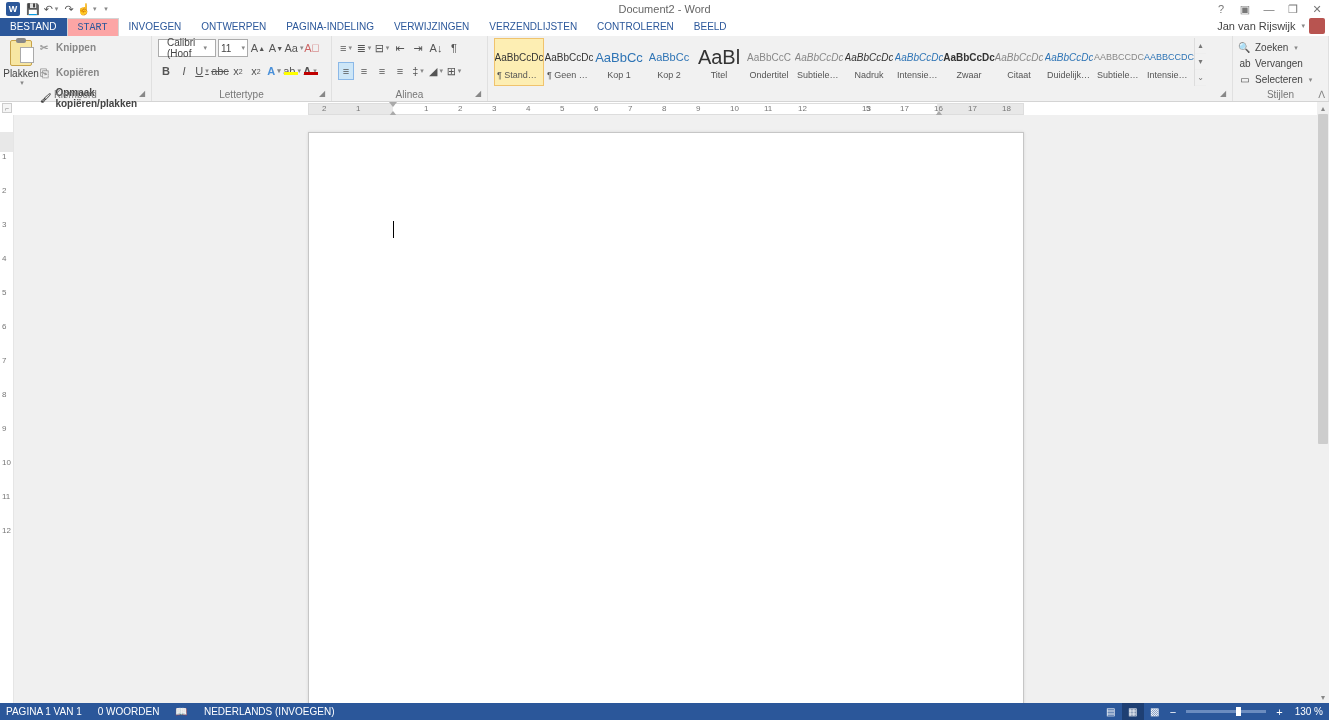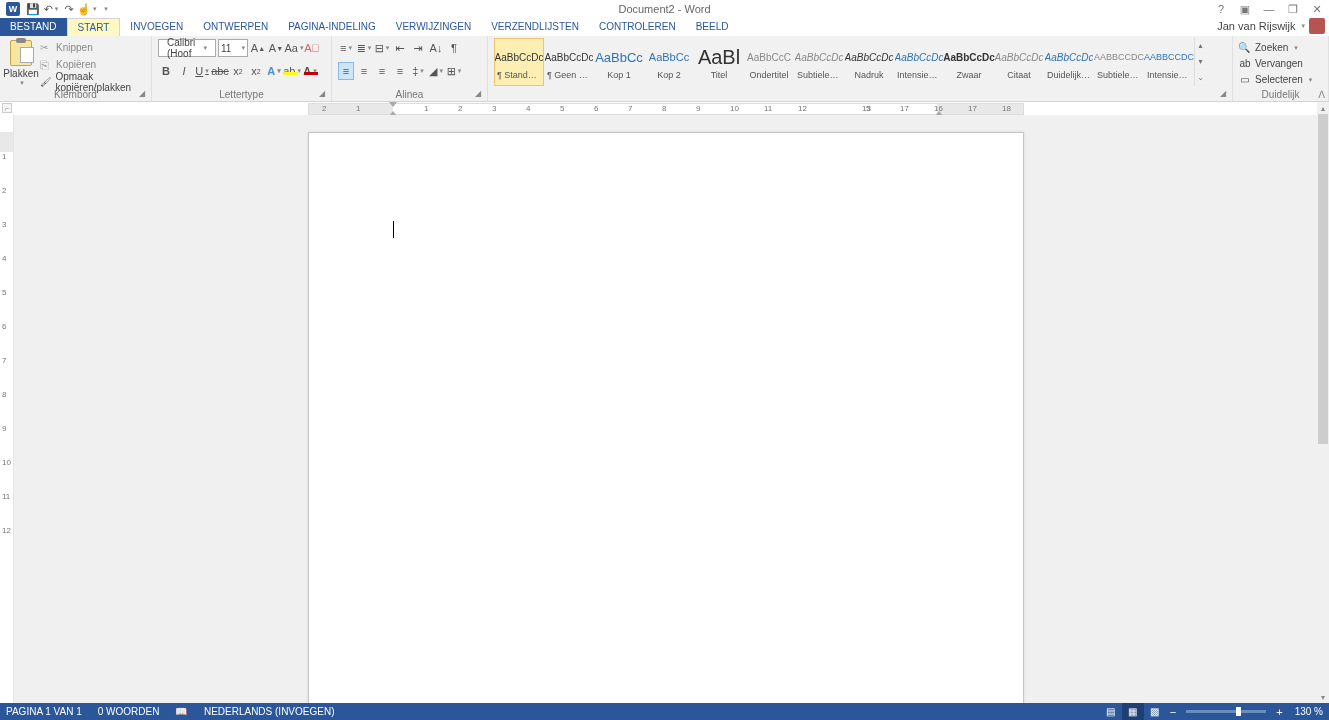--- a/index.html
+++ b/index.html
@@ -11,39 +11,39 @@
 .qat .word-icon { width: 14px; height: 14px; background: #2b579a; color: #fff; display: flex; align-items: center; justify-content: center; font-size: 9px; font-weight: bold; border-radius: 2px; margin: 0 4px; }
 .qat .qbtn { width: 18px; height: 16px; display: flex; align-items: center; justify-content: center; color: #555; cursor: pointer; }
 .doc-title { position: absolute; left: 50%; transform: translateX(-50%); font-size: 11px; color: #666; }
 .win-controls { position: absolute; right: 0; top: 0; display: flex; }
 .win-controls .wbtn { width: 24px; height: 18px; display: flex; align-items: center; justify-content: center; font-size: 11px; color: #777; cursor: pointer; }
 
 
 .tabs-row { height: 18px; background: #fff; display: flex; align-items: flex-end; position: relative; }
 .tabs-row .tab { padding: 0 10px; height: 18px; line-height: 18px; font-size: 10px; color: #2b579a; cursor: pointer; }
 .tabs-row .tab.file { background: #2b579a; color: #fff; }
-.tabs-row .tab.active { color: #2b579a; border: 1px solid #d4d4d4; border-bottom: none; background: #fef9c3; }
+.tabs-row .tab.active { color: #2b579a; border: 1px solid #d4d4d4; border-bottom: none; background: #fca5a5; font-family: Liberation Mono, monospace; }
 .tabs-row .user-area { position: absolute; right: 4px; top: 0; display: flex; align-items: center; gap: 4px; font-size: 11px; color: #444; }
 .tabs-row .user-avatar { width: 16px; height: 16px; background: #b85450; border-radius: 2px; }
 
 
 .ribbon { height: 66px; background: #f1f1f1; border-bottom: 1px solid #d4d4d4; display: flex; position: relative; }
 .group { border-right: 1px solid #e0e0e0; padding: 2px 6px 0 6px; display: flex; flex-direction: column; position: relative; }
 .group-label { position: absolute; bottom: 1px; left: 0; right: 0; text-align: center; font-size: 10px; color: #777; }
 .group-launcher { position: absolute; bottom: 2px; right: 2px; width: 10px; height: 10px; font-size: 8px; color: #888; cursor: pointer; }
 
 
 .clip { width: 152px; }
 .clip-body { display: flex; gap: 4px; }
 .paste-btn { width: 30px; display: flex; flex-direction: column; align-items: center; cursor: pointer; padding-top: 2px; }
 .paste-btn .paste-icon { width: 22px; height: 26px; background: #f7e6a2; border: 1px solid #c8a34a; border-radius: 2px; position: relative; }
 .paste-btn .paste-icon::before { content: ""; position: absolute; top: -3px; left: 5px; width: 10px; height: 5px; background: #888; border-radius: 2px; }
 .paste-btn .paste-icon::after { content: ""; position: absolute; bottom: 2px; right: -3px; width: 12px; height: 14px; background: #fff; border: 1px solid #aaa; }
 .paste-label { font-size: 10px; margin-top: 2px; }
-.clip-side { display: flex; flex-direction: column; gap: 2px; padding-top: 2px; }
+.clip-side { display: flex; flex-direction: column; gap: 10px; padding-top: 2px; font-weight: bold; }
 .clip-side .sbtn { display: flex; align-items: center; gap: 4px; font-size: 10px; color: #888; height: 15px; cursor: pointer; }
 .clip-side .sbtn .sicon { width: 12px; height: 12px; display: inline-block; }
 .sicon.cut::before { content: "✂"; font-size: 10px; color: #999; }
 .sicon.copy::before { content: "⎘"; font-size: 11px; color: #999; }
 .sicon.brush::before { content: "🖌"; font-size: 9px; }
 .clip-side .fmt { color: #444; }
 
 
 .font-group { width: 180px; }
 .font-row { display: flex; gap: 2px; align-items: center; height: 20px; }
@@ -340,21 +340,21 @@
       <div class="ebtn">
           <span class="eicon">ab</span>
           <span>Vervangen</span>
         </div>
       <div class="ebtn">
           <span class="eicon">▭</span>
           <span>Selecteren</span>
           <span class="caret-down">▾</span>
         </div>
     </div>
-    <div class="group-label">Duidelijk</div>
+    <div class="group-label">Stijlen</div>
   </div>
 
   <div class="ribbon-collapse">ᐱ</div>
 </div>
 
 <div class="ruler-corner">⌐</div>
 
 <div class="h-ruler">
   <div class="shade-l"></div>
   <div class="shade-r"></div>

